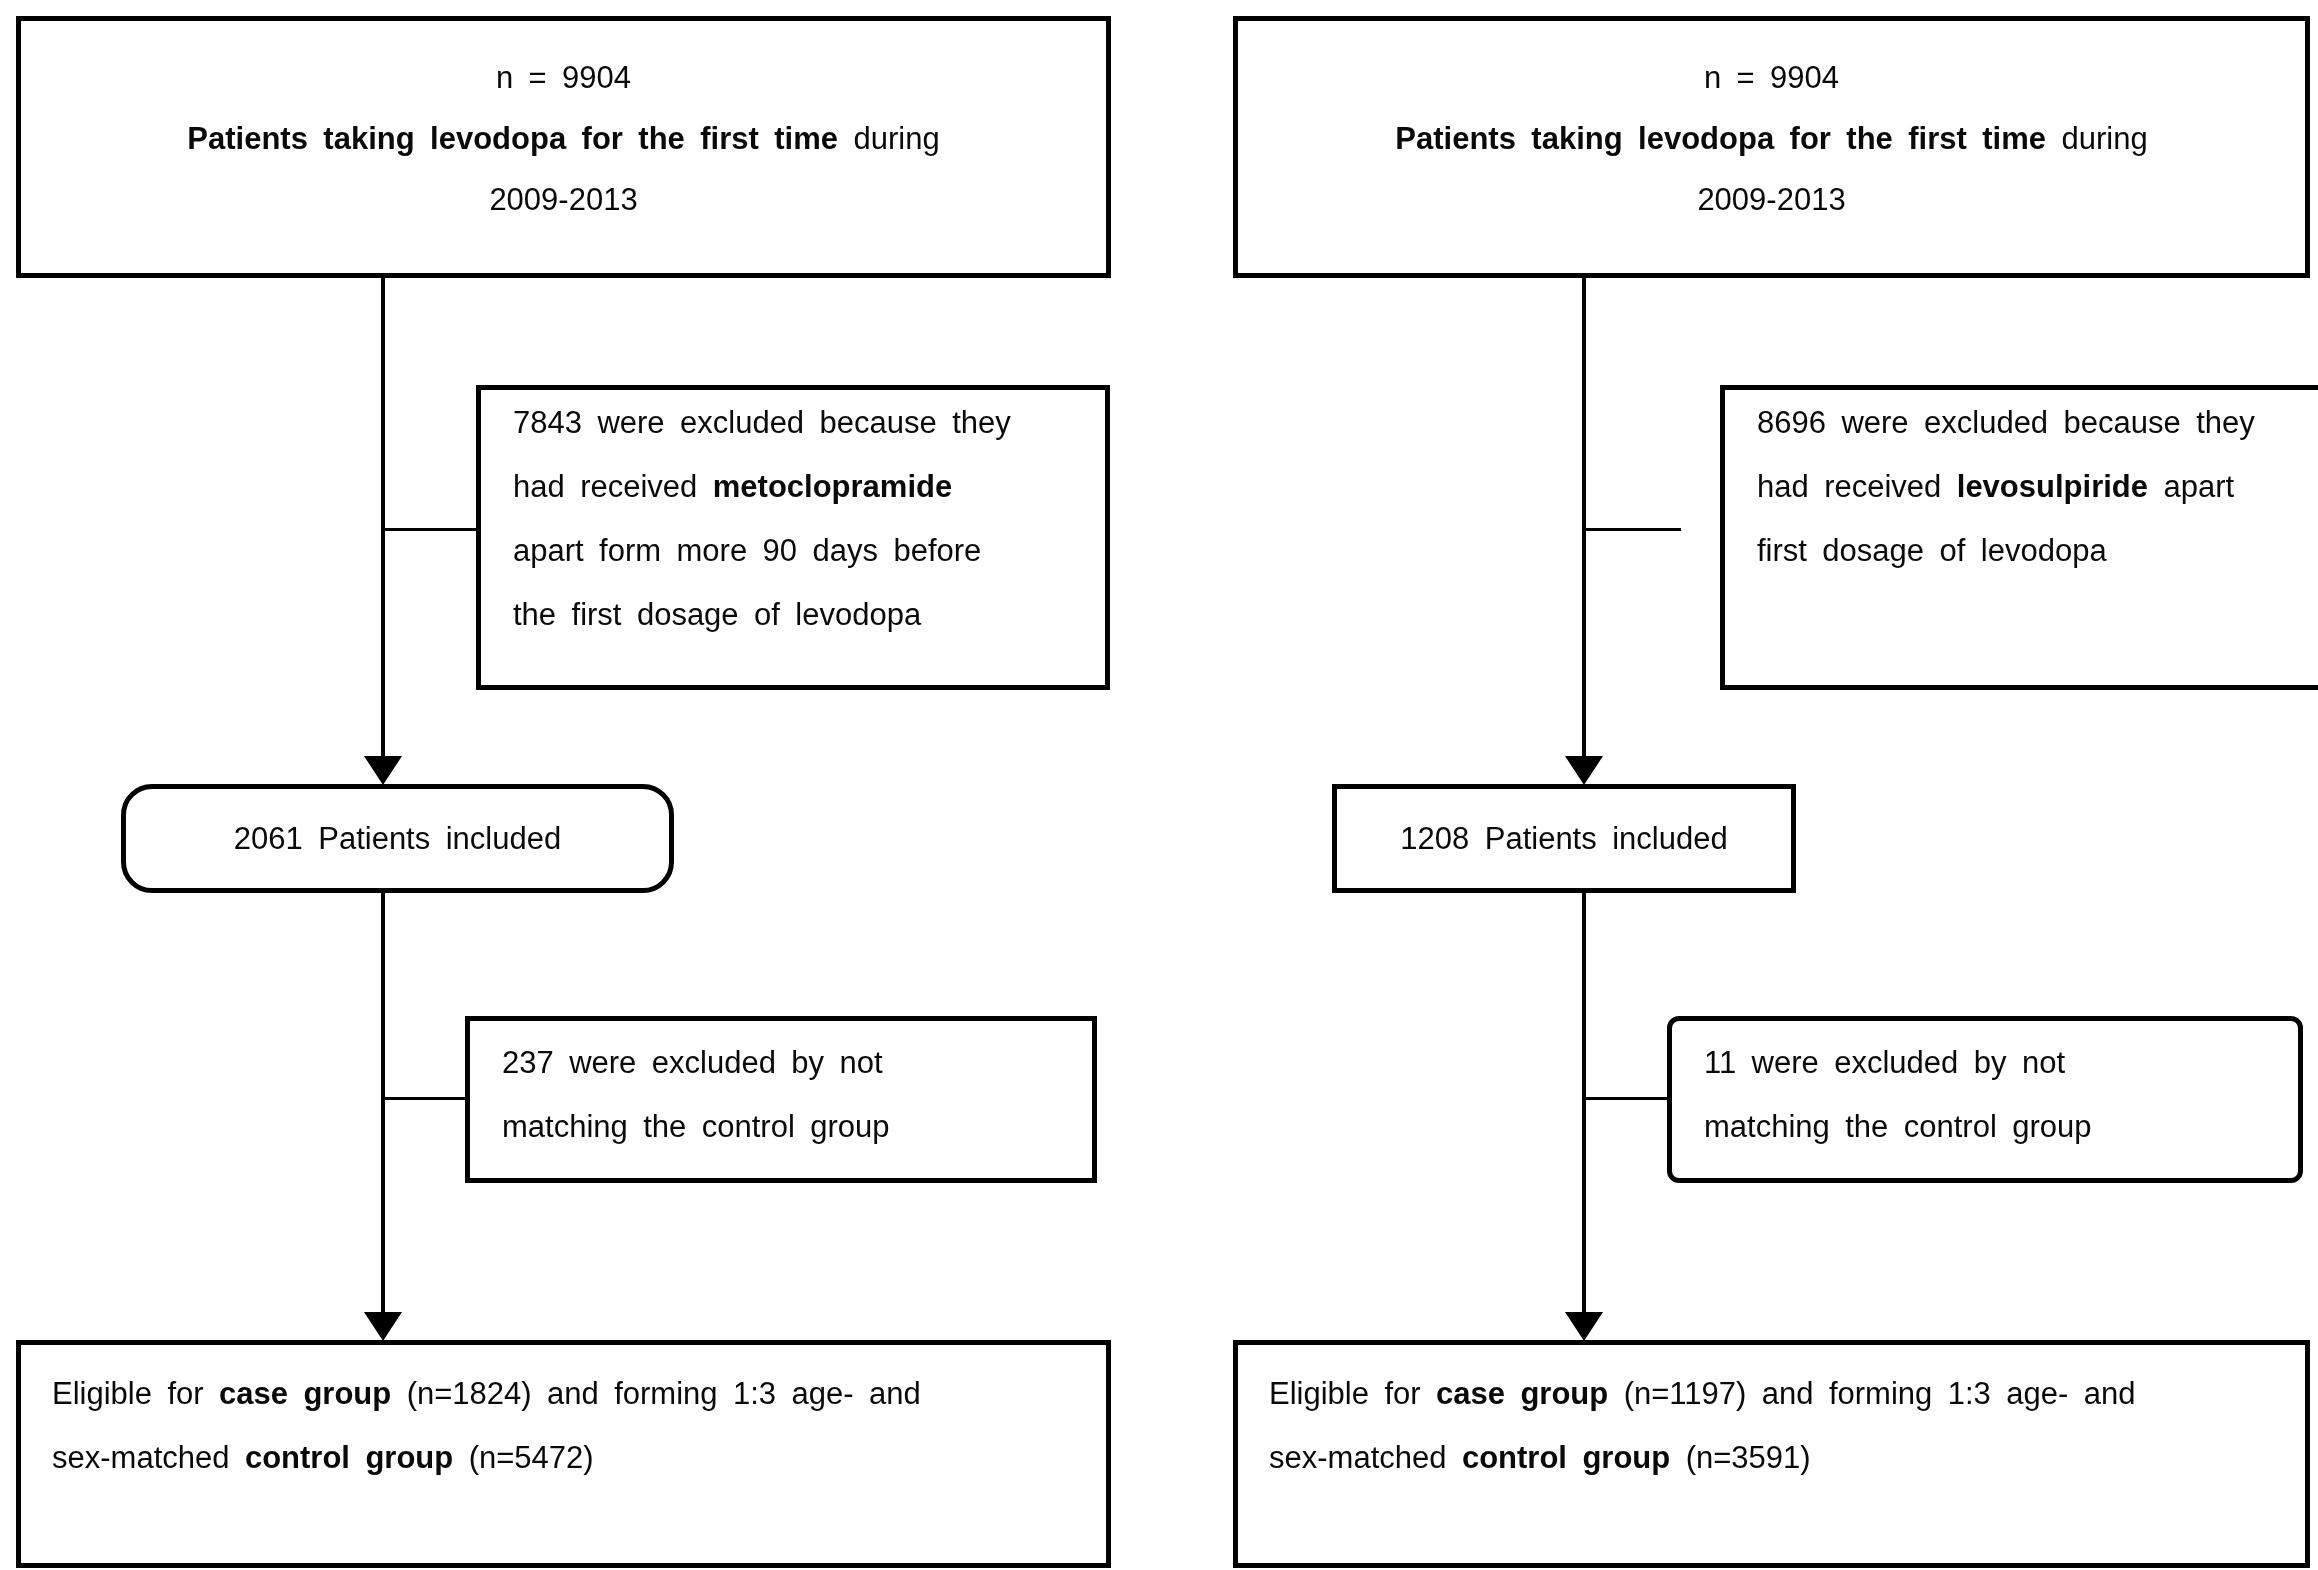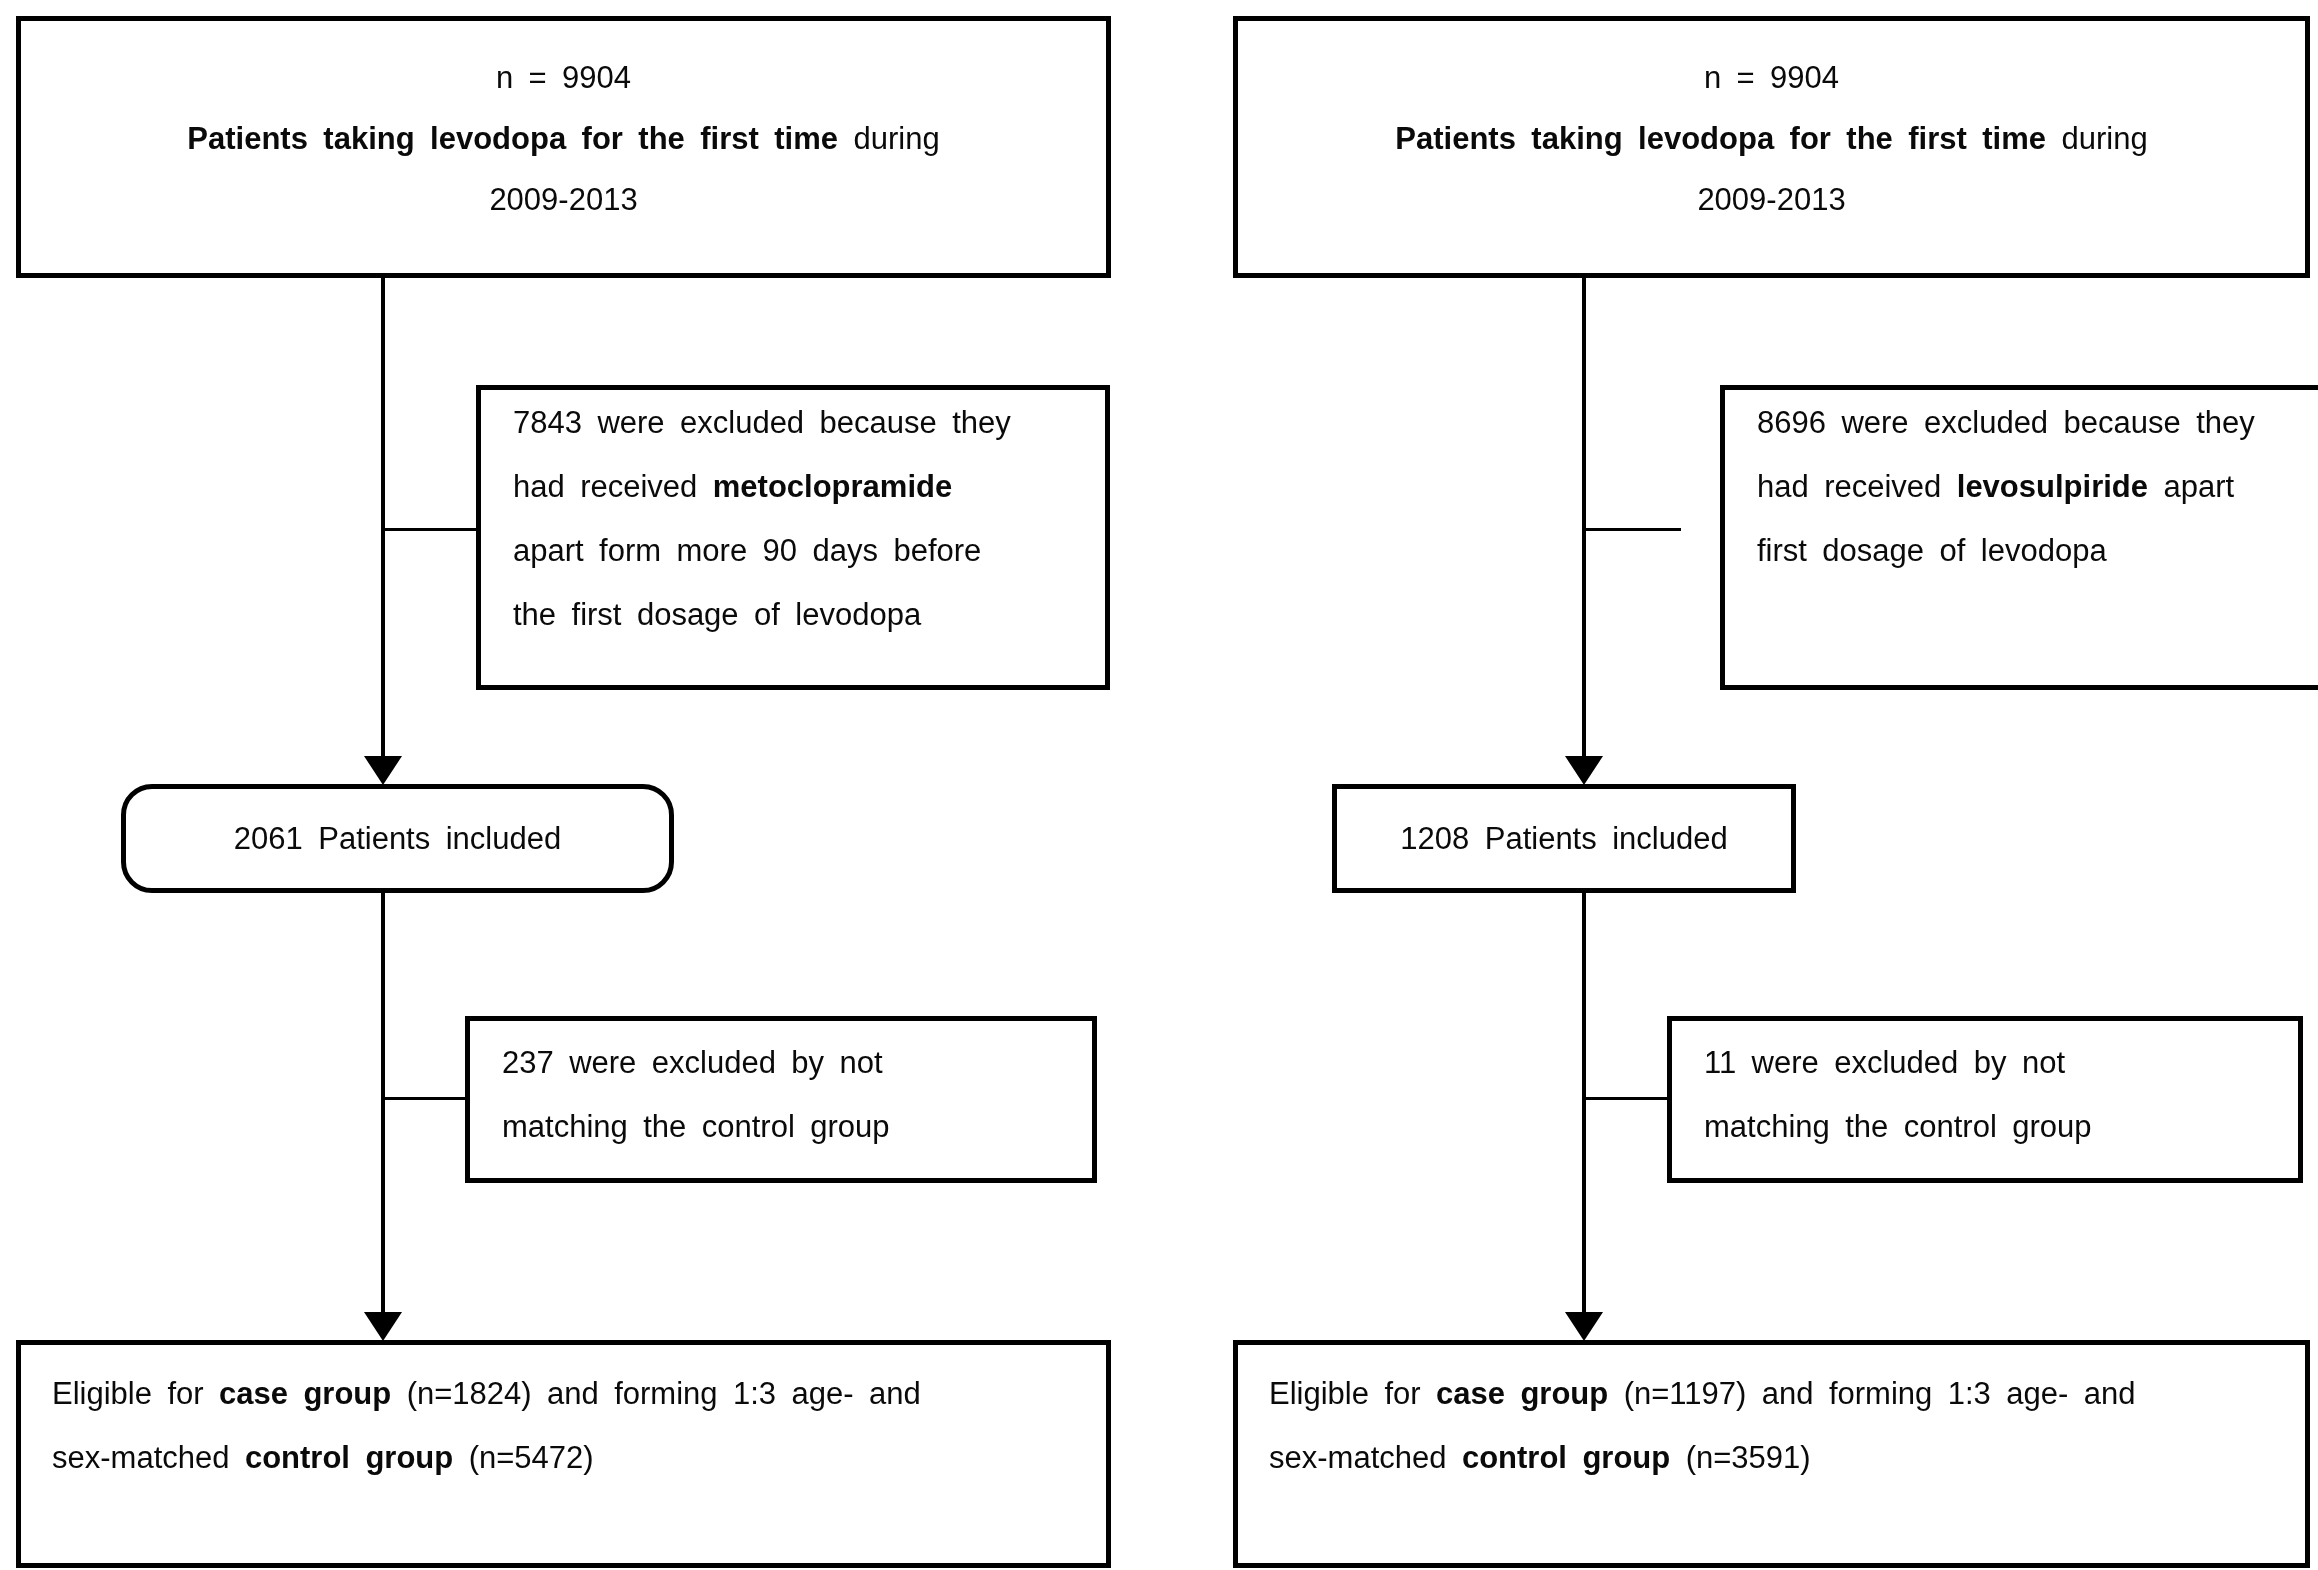--- a/index.html
+++ b/index.html
@@ -37,21 +37,21 @@
   #vl1-l{left:381px;top:278px;height:482px;}
   #vl2-l{left:381px;top:893px;height:422px;}
   #ar1-l{left:364px;top:756px;}
   #ar2-l{left:364px;top:1312px;}
   #br1-l{left:383px;top:528px;width:94px;}
   #br2-l{left:383px;top:1097px;width:83px;}
   
   #top-r{left:1233px;top:16px;width:1077px;height:262px;}
   #excl1-r{left:1720px;top:385px;width:630px;height:305px;}
   #incl-r{left:1332px;top:784px;width:464px;height:109px;}
-  #excl2-r{left:1667px;top:1016px;width:636px;height:167px;}
+  #excl2-r{left:1667px;top:1016px;width:636px;height:167px;border-radius:12px;}
   #final-r{left:1233px;top:1340px;width:1077px;height:228px;}
   #vl1-r{left:1582px;top:278px;height:482px;}
   #vl2-r{left:1582px;top:893px;height:422px;}
   #ar1-r{left:1565px;top:756px;}
   #ar2-r{left:1565px;top:1312px;}
   #br1-r{left:1584px;top:528px;width:97px;}
   #br2-r{left:1584px;top:1097px;width:84px;}
 </style>
 </head>
 <body>

